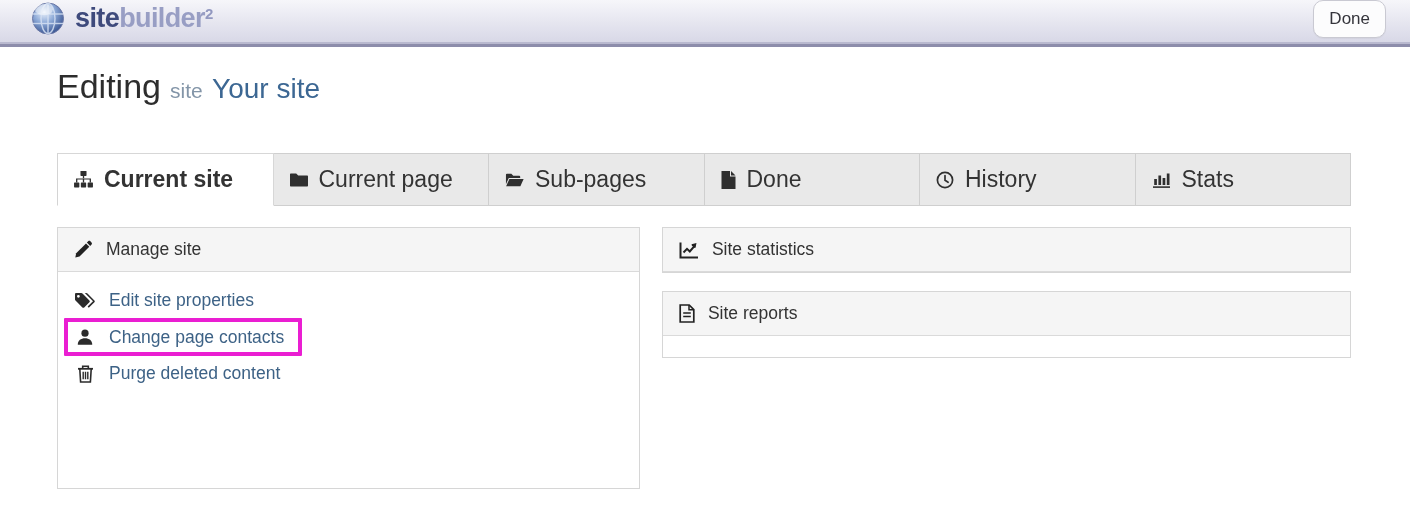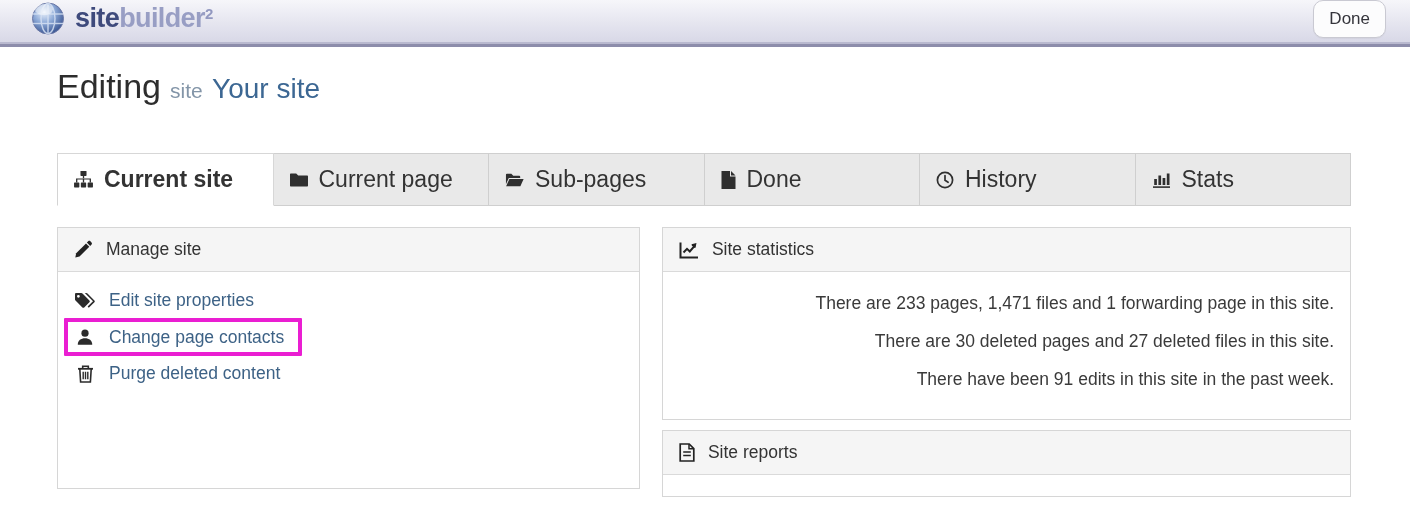--- a/index.html
+++ b/index.html
@@ -63,21 +63,21 @@
     background:#fff;
     border-bottom:1px solid #fff;
     border-top-color:#d7d7d7; border-right-color:#d7d7d7;
     font-weight:bold;
   }
   .tab .icon { color:#2f2f2f; display:flex; }
   
   .panels { display:flex; gap:22px; margin-top:21px; align-items:flex-start;text-align:right; }
   .panel { border:1px solid #d6d6d6; background:#fff; }
   .panel-left { width:636px; height:262px; }
-  .right-col { width:752px; display:flex; flex-direction:column; gap:10px; }
+  .right-col { width:752px; display:flex; flex-direction:column; gap:18px; }
   .panel-header {
     background:#f5f5f5;
     border-bottom:1px solid #dadada;
     height:44px;
     display:flex; align-items:center; gap:13px;
     padding:0 16px;
     font-size:17.5px; color:#333;
   }
   .panel-header .icon { color:#222; display:flex; }
   .panel-body { background:#fff; }
@@ -258,25 +258,20 @@
         <div class="panel-header">
           <span class="icon">
             <svg width="20" height="18" viewBox="0 0 20 18" fill="none" stroke="currentColor">
               <path d="M1.5 1.5v15H19" stroke-width="2"></path>
               <path d="M4.5 11.5L8 7.8l2.8 2.7 4.8-5.6" stroke-width="2"></path>
               <path d="M12.8 4.2l3.4-.9-.6 3.4" stroke-width="2" fill="currentColor"></path>
             </svg>
           </span>
           <span>Site statistics</span>
         </div>
-        <div class="panel-body stats-body">
-          <p>There are 233 pages, 1,471 files and 1 forwarding page in this site.</p>
-          <p>There are 30 deleted pages and 27 deleted files in this site.</p>
-          <p>There have been 91 edits in this site in the past week.</p>
-        </div>
       </div>
 
       <div class="panel">
         <div class="panel-header">
           <span class="icon">
             <svg width="16" height="19" viewBox="0 0 16 19" fill="none" stroke="currentColor">
               <path d="M1.2 1h9l4.6 4.6V18H1.2z" stroke-width="1.7"></path>
               <path d="M10 1v4.8h4.8" stroke-width="1.5"></path>
               <path d="M4.2 9h7.6M4.2 12.5h7.6" stroke-width="1.5"></path>
             </svg>

